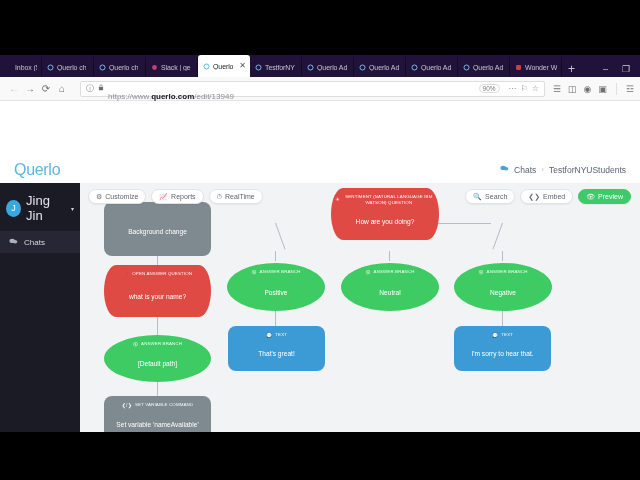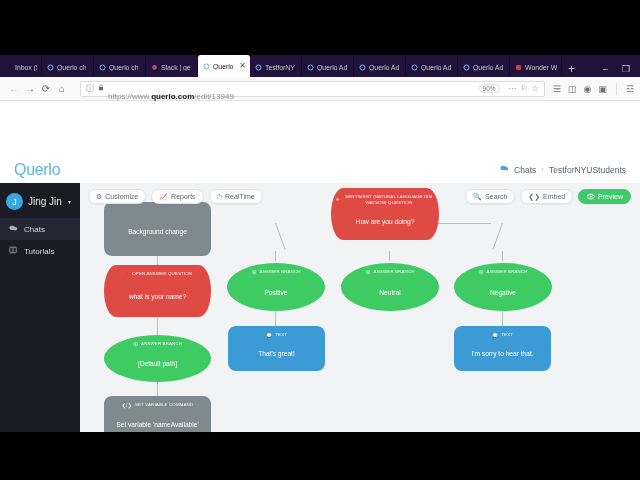--- a/index.html
+++ b/index.html
@@ -60,21 +60,21 @@
   .crumb { margin-left:auto; display:flex; align-items:center; gap:5px; font-size:8.5px; color:#5a6372; }
   .crumb .cico { color:#4ba3d3; font-size:8px; }
   .crumb .sep { color:#b9bec6; font-size:8px; }
   .crumb .cur { color:#5a6372; }
 
   .appbody { position:absolute; left:0; top:27px; width:640px; height:304px; display:flex; }
   .sidebar { width:80px; background:#1b1b25; flex:0 0 80px; padding-top:6px; }
   .user { display:flex; align-items:center; gap:5px; padding:4px 6px 8px 6px; }
   .avatar { width:17px; height:17px; border-radius:50%; background:#3aa8e0; color:#fff; font-size:9px;
             display:flex; align-items:center; justify-content:center; }
-  .uname { font-size:10px; color:#e4e6ea; }
+  .uname { font-size:13px; color:#e4e6ea; }
   .caret { color:#cfd3da; font-size:6px; margin-left:1px; }
   .snav { }
   .sitem { display:flex; align-items:center; gap:6px; height:22px; padding:0 9px; font-size:8px; color:#d6d9de; }
   .sitem.sel { background:#262634; }
   .sitem .sico { font-size:8px; color:#aab0ba; width:9px; }
 
   .canvaswrap { position:relative; flex:1; background:#f2f3f5; overflow:hidden; }
 
   .toolbar { position:absolute; left:8px; top:6px; display:flex; gap:5px; z-index:6; }
   .pill {
@@ -265,29 +265,20 @@
           <div class="snav">
             <div class="sitem sel">
               <span class="sico">
                 <svg viewBox="0 0 14 11" width="9" height="7">
                     <ellipse cx="5" cy="4.6" rx="4.4" ry="3.4" fill="#aab0ba"></ellipse>
                     <ellipse cx="9.4" cy="6" rx="3.6" ry="2.8" fill="#aab0ba"></ellipse>
                   </svg>
               </span>
               <span>Chats</span>
             </div>
-            <div class="sitem">
-              <span class="sico">
-                <svg viewBox="0 0 10 10" width="8" height="8">
-                    <rect x="1" y="1.5" width="8" height="7" rx="1" fill="none" stroke="#aab0ba" stroke-width="1"></rect>
-                    <path d="M5 1.5v7" stroke="#aab0ba" stroke-width="1"></path>
-                  </svg>
-              </span>
-              <span>Tutorials</span>
-            </div>
           </div>
         </div>
 
         <div class="canvaswrap">
 
           <div class="toolbar">
             <div class="pill">
               <span class="pico">⚙</span>
               <span>Customize</span>
             </div>

